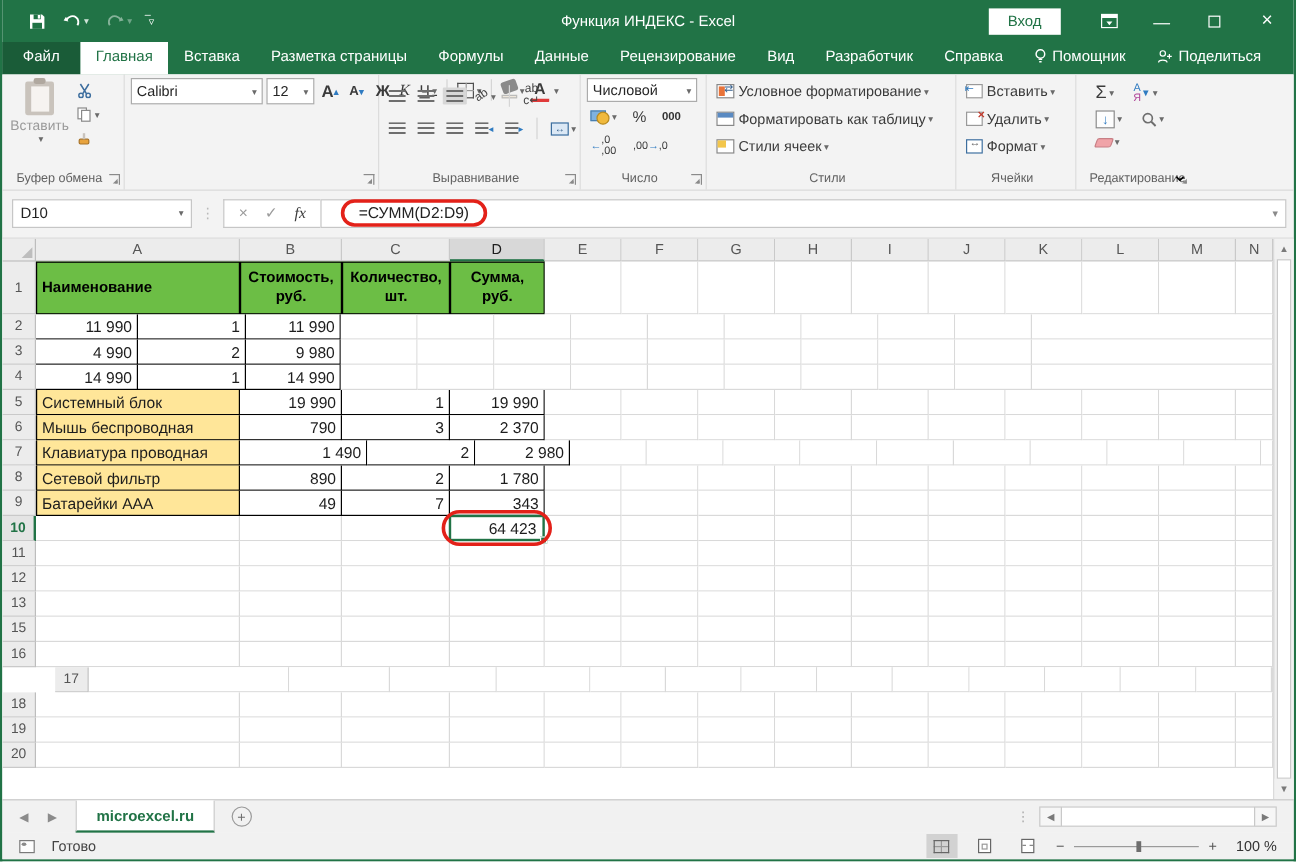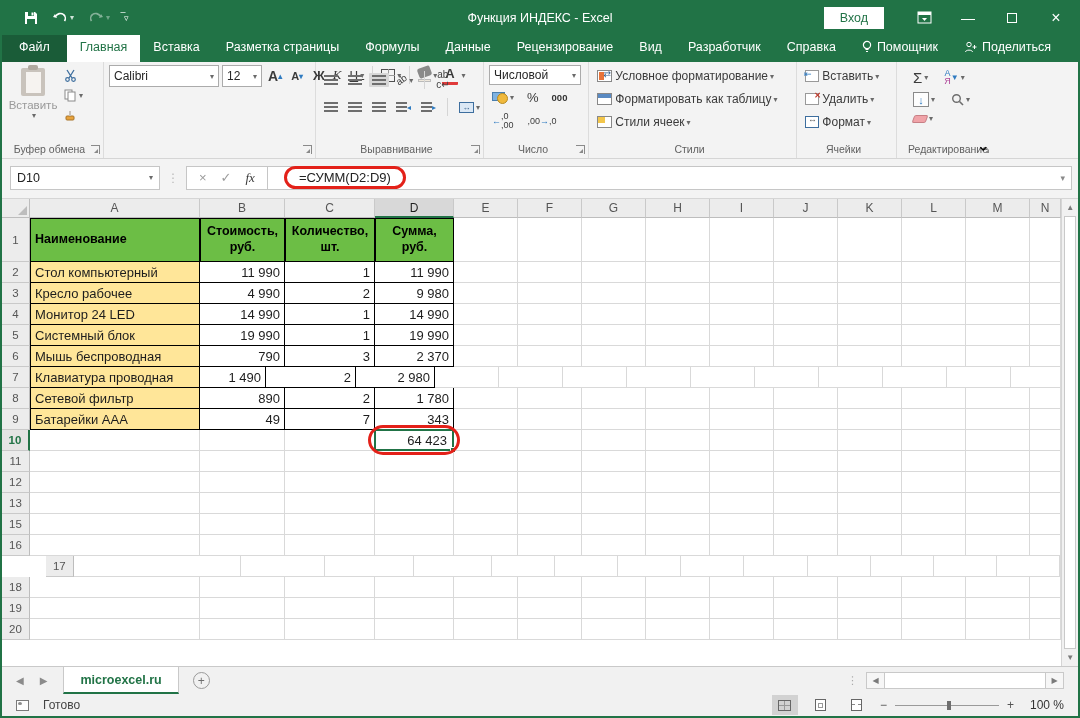--- a/index.html
+++ b/index.html
@@ -562,55 +562,52 @@
             <div class="gcell" style="width: 64px;"></div>
             <div class="gcell" style="width: 64px;"></div>
             <div class="gcell" style="width: 64px;"></div>
             <div class="gcell" style="width: 64px;"></div>
             <div class="gcell" style="width: 64px;"></div>
             <div class="gcell" style="width: 64px;"></div>
             <div class="gcell" style="flex: 1 1 0%;"></div>
           </div>
           <div class="gridrow" style="height: 21px;">
             <div class="rhcell">2</div>
-            <div class="gcell yname" style="width: 170px;">Стол компьютерный</div>
             <div class="gcell tnum" style="width: 85px;">11 990</div>
             <div class="gcell tnum" style="width: 90px;">1</div>
             <div class="gcell tnum" style="width: 79px;">11 990</div>
             <div class="gcell" style="width: 64px;"></div>
             <div class="gcell" style="width: 64px;"></div>
             <div class="gcell" style="width: 64px;"></div>
             <div class="gcell" style="width: 64px;"></div>
             <div class="gcell" style="width: 64px;"></div>
             <div class="gcell" style="width: 64px;"></div>
             <div class="gcell" style="width: 64px;"></div>
             <div class="gcell" style="width: 64px;"></div>
             <div class="gcell" style="width: 64px;"></div>
             <div class="gcell" style="flex: 1 1 0%;"></div>
           </div>
           <div class="gridrow" style="height: 21px;">
             <div class="rhcell">3</div>
-            <div class="gcell yname" style="width: 170px;">Кресло рабочее</div>
             <div class="gcell tnum" style="width: 85px;">4 990</div>
             <div class="gcell tnum" style="width: 90px;">2</div>
             <div class="gcell tnum" style="width: 79px;">9 980</div>
             <div class="gcell" style="width: 64px;"></div>
             <div class="gcell" style="width: 64px;"></div>
             <div class="gcell" style="width: 64px;"></div>
             <div class="gcell" style="width: 64px;"></div>
             <div class="gcell" style="width: 64px;"></div>
             <div class="gcell" style="width: 64px;"></div>
             <div class="gcell" style="width: 64px;"></div>
             <div class="gcell" style="width: 64px;"></div>
             <div class="gcell" style="width: 64px;"></div>
             <div class="gcell" style="flex: 1 1 0%;"></div>
           </div>
           <div class="gridrow" style="height: 21px;">
             <div class="rhcell">4</div>
-            <div class="gcell yname" style="width: 170px;">Монитор 24 LED</div>
             <div class="gcell tnum" style="width: 85px;">14 990</div>
             <div class="gcell tnum" style="width: 90px;">1</div>
             <div class="gcell tnum" style="width: 79px;">14 990</div>
             <div class="gcell" style="width: 64px;"></div>
             <div class="gcell" style="width: 64px;"></div>
             <div class="gcell" style="width: 64px;"></div>
             <div class="gcell" style="width: 64px;"></div>
             <div class="gcell" style="width: 64px;"></div>
             <div class="gcell" style="width: 64px;"></div>
             <div class="gcell" style="width: 64px;"></div>
@@ -648,21 +645,21 @@
             <div class="gcell" style="width: 64px;"></div>
             <div class="gcell" style="width: 64px;"></div>
             <div class="gcell" style="width: 64px;"></div>
             <div class="gcell" style="width: 64px;"></div>
             <div class="gcell" style="width: 64px;"></div>
             <div class="gcell" style="flex: 1 1 0%;"></div>
           </div>
           <div class="gridrow" style="height: 21px;">
             <div class="rhcell">7</div>
             <div class="gcell yname" style="width: 170px;">Клавиатура проводная</div>
-            <div class="gcell tnum" style="width: 66px; padding-left: 24px;">1 490</div>
+            <div class="gcell tnum" style="width: 106px; padding-left: 24px;">1 490</div>
             <div class="gcell tnum" style="width: 90px;">2</div>
             <div class="gcell tnum" style="width: 79px;">2 980</div>
             <div class="gcell" style="width: 64px;"></div>
             <div class="gcell" style="width: 64px;"></div>
             <div class="gcell" style="width: 64px;"></div>
             <div class="gcell" style="width: 64px;"></div>
             <div class="gcell" style="width: 64px;"></div>
             <div class="gcell" style="width: 64px;"></div>
             <div class="gcell" style="width: 64px;"></div>
             <div class="gcell" style="width: 64px;"></div>

